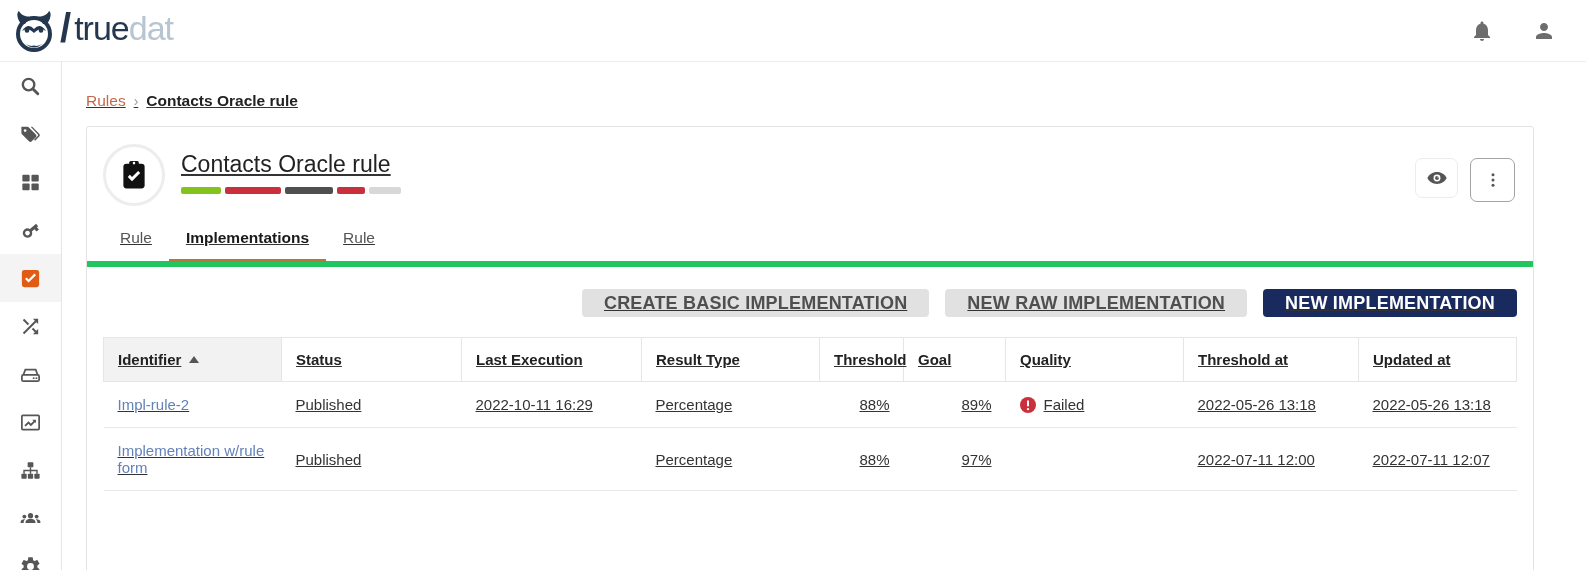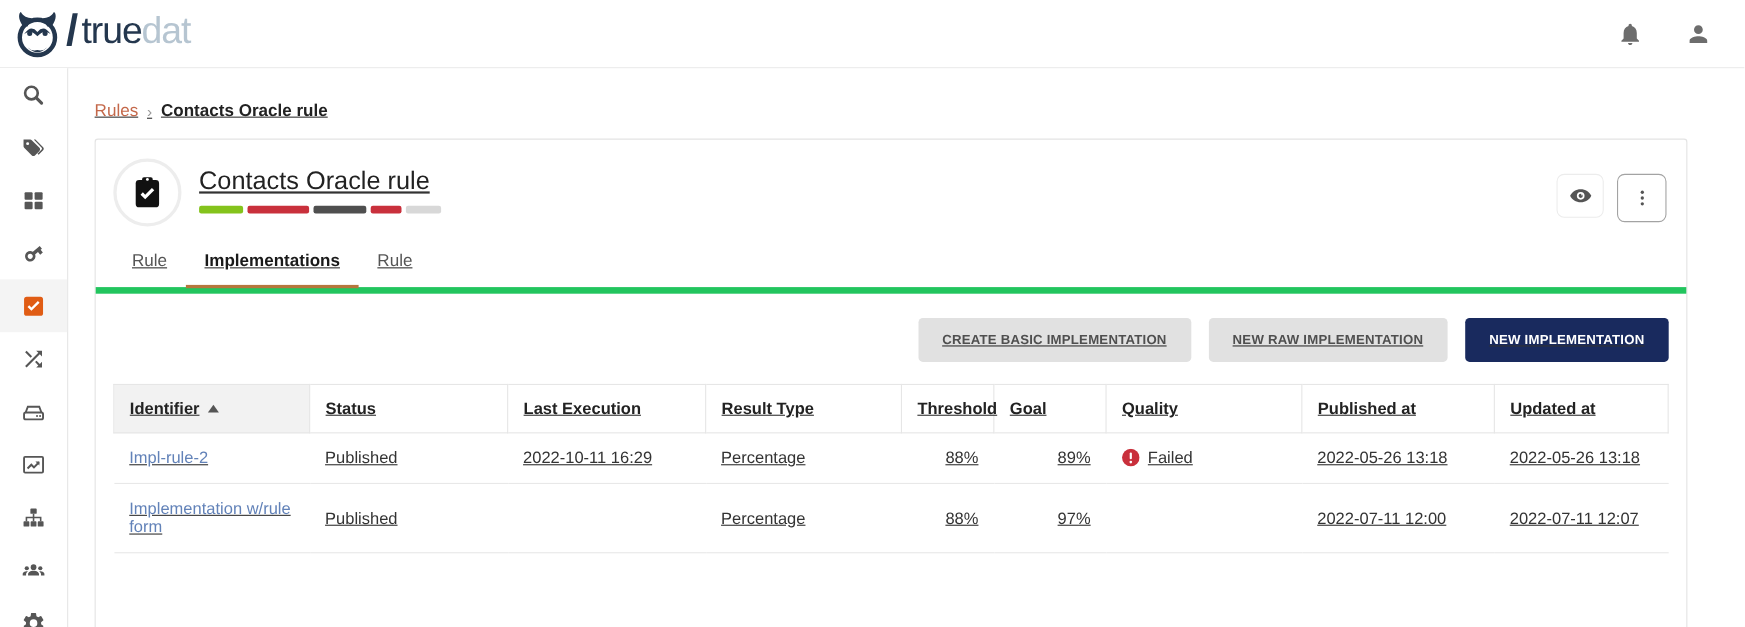--- a/index.html
+++ b/index.html
@@ -49,40 +49,40 @@
   .icon-btn.dark  { border:1px solid #a3a3a3; height:44px; width:45px; }
 
   
   .tabs { display:flex; padding:6px 16px 0; border-bottom:6px solid #22c55e; }
   .tab { padding:11px 17px 12px; font-size:15.5px; color:#555; cursor:pointer;
     margin-bottom:-1px; border-bottom:3px solid transparent; }
   .tab.active { color:#1a1a1a; font-weight:700; border-bottom-color:#b5773d; }
 
   
   .btn-row { display:flex; justify-content:flex-end; gap:16px; margin:22px 16px 20px; }
-  .btn { height:40px; padding:0 22px; border:none; border-radius:4px; font-size:12px;
+  .btn { height:28px; padding:0 22px; border:none; border-radius:4px; font-size:18px;
     font-weight:700; letter-spacing:.2px; cursor:pointer;
     font-family:"Liberation Sans", sans-serif; }
   .btn.gray { background:#e1e1e1; color:#4f4f4f; }
   .btn.navy { background:#192a5e; color:#fff; }
 
   
   table { width:calc(100% - 32px); margin:0 16px; border-collapse:collapse;
     table-layout:fixed; font-size:15px; }
   thead th { text-align:left; font-weight:700; color:#222; padding:13px 14px;
     border:1px solid #e6e6e6; background:#fff; }
   thead th.shaded { background:#f2f2f2; }
   thead th.num, td.num { text-align:right; }
   tbody td { padding:14px 14px; border-bottom:1px solid #e8e8e8; color:#333;
     vertical-align:middle; }
   a.id-link { color:#6282b8; text-decoration:none; cursor:pointer; }
   .th-inner { display:flex; align-items:center; gap:8px; }
   .sort-asc { width:0; height:0; border-left:5px solid transparent;
     border-right:5px solid transparent; border-bottom:7px solid #555; display:inline-block; }
-  .q-wrap { display:flex; align-items:flex-start; gap:8px; }
+  .q-wrap { display:flex; align-items:center; gap:8px; }
   .dot-green { width:14px; height:14px; border-radius:50%; background:#6cc218; display:inline-block; }
 </style>
 </head>
 <body>
 
 <header class="topbar">
   <div class="logo">
     <svg width="44" height="46" viewBox="0 0 44 46">
       <circle cx="22" cy="26" r="16" fill="none" stroke="#24374e" stroke-width="4"></circle>
       <path d="M9 16 C4 9 5 4 7 3 C9 7 13 8.5 17 8.5 L13 16 Z" fill="#24374e"></path>
@@ -277,21 +277,21 @@
                 <span>Identifier</span>
                 <span class="sort-asc"></span>
               </span>
             </th>
             <th>Status</th>
             <th>Last Execution</th>
             <th>Result Type</th>
             <th>Threshold</th>
             <th>Goal</th>
             <th>Quality</th>
-            <th>Published at</th>
+            <th>Threshold at</th>
             <th>Updated at</th>
           </tr>
         </thead>
         <tbody>
           <tr>
             <td><a class="id-link">Impl-rule-2</a></td>
             <td>Published</td>
             <td>2022-10-11 16:29</td>
             <td>Percentage</td>
             <td class="num">88%</td>

